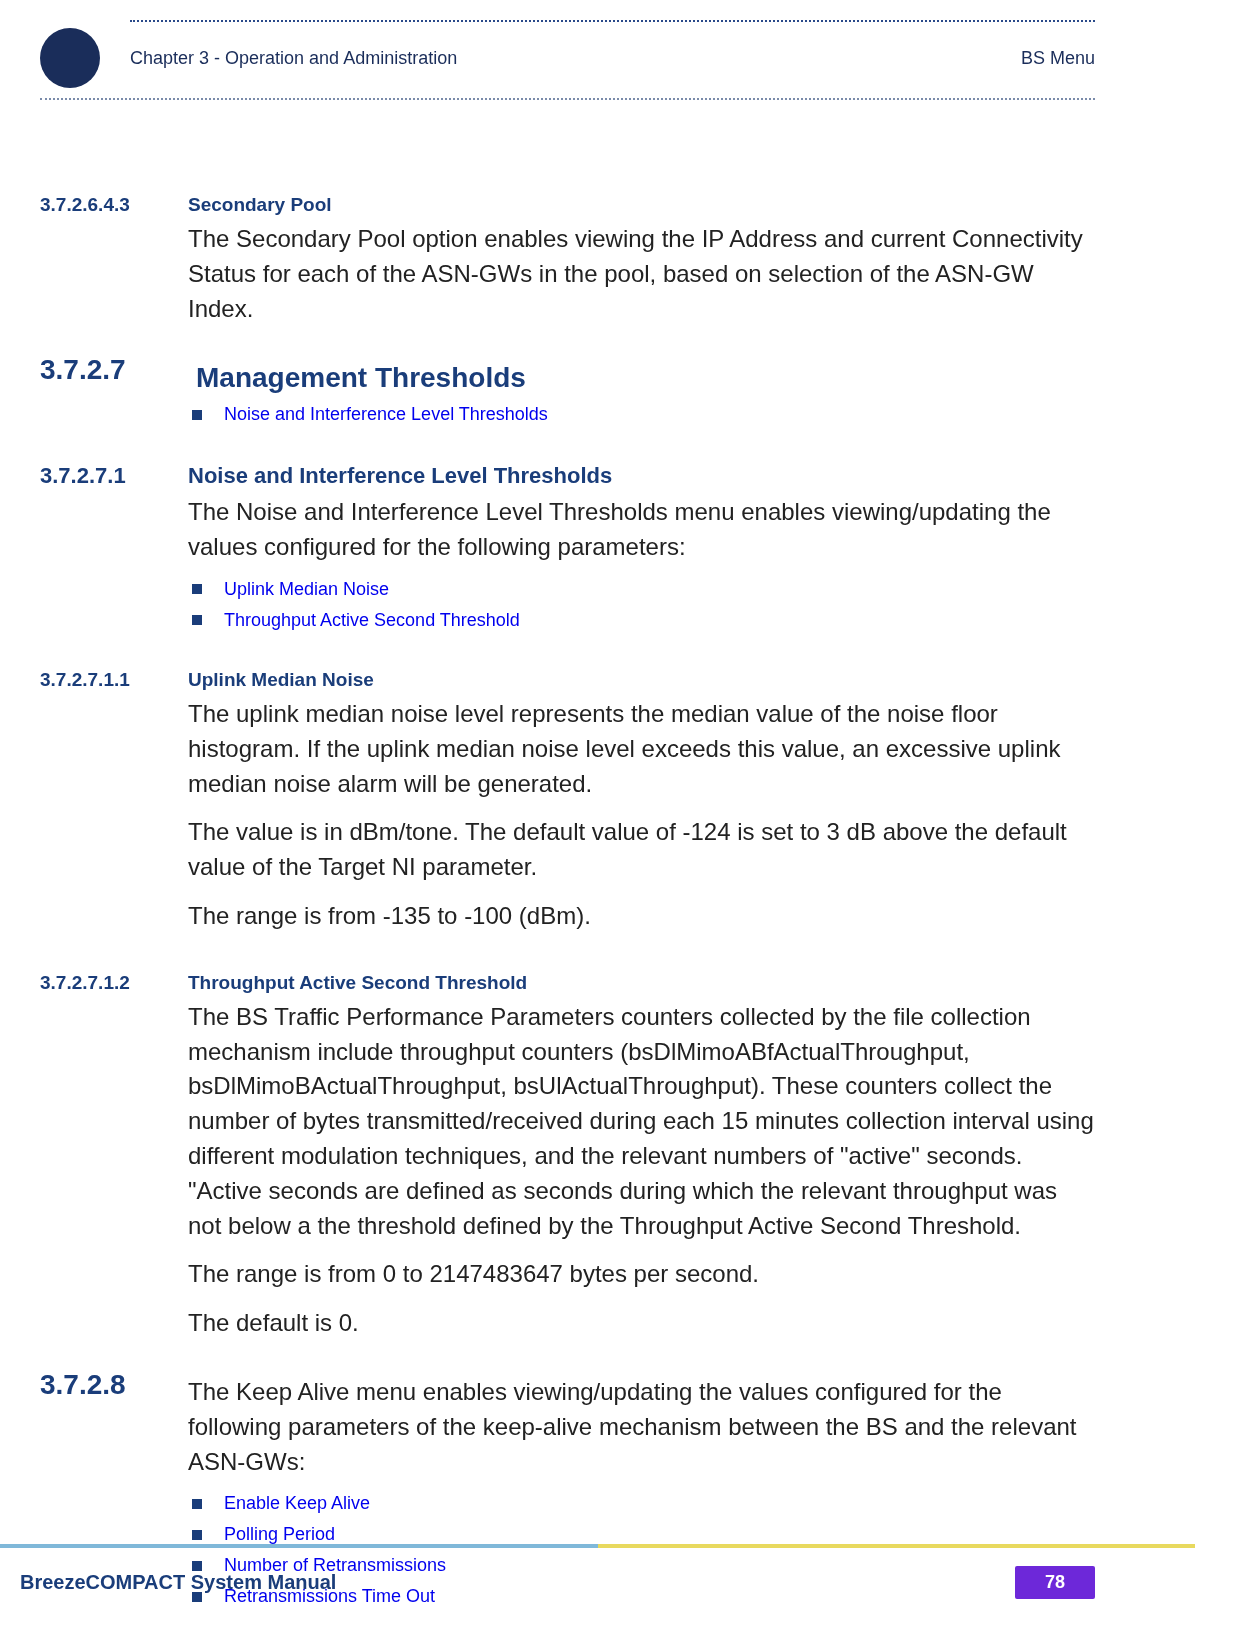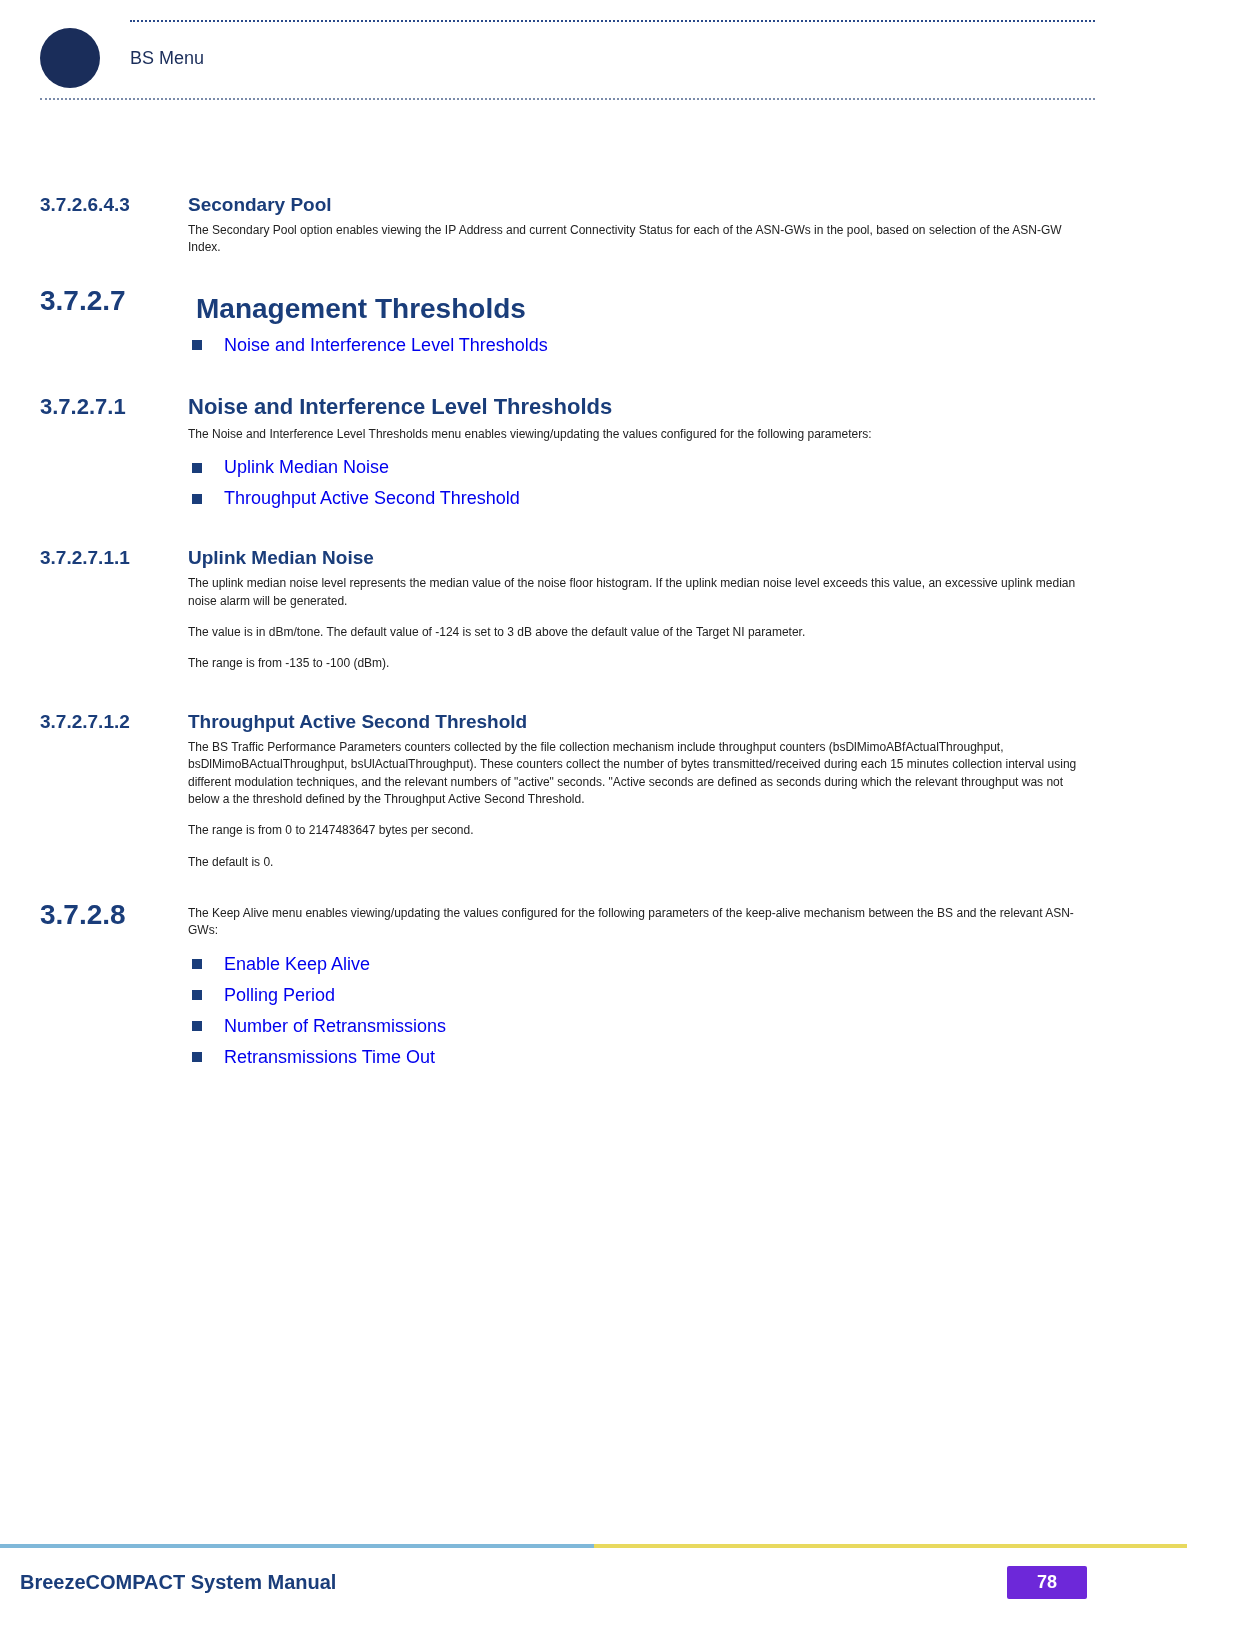--- a/index.html
+++ b/index.html
@@ -74,21 +74,21 @@
   .ttl-h1 { color:#1a3d7a; font-weight:bold; font-size:28px; margin:8px; }
 
   .num-h2 { color:#1a3d7a; font-weight:bold; font-size:22px; }
   .ttl-h2 { color:#1a3d7a; font-weight:bold; font-size:22px; margin:0; }
 
   .num-h3 { color:#1a3d7a; font-weight:bold; font-size:19px; }
   .ttl-h3 { color:#1a3d7a; font-weight:bold; font-size:19px; margin:0; }
 
   .para {
     color:#222;
-    font-size:12px;
+    font-size:24px;
     line-height:1.45;
     margin:6px 0 14px 0;
   }
 
   .bullet-list { margin:4px 0 14px 0; }
   .bullet-item {
     display:flex;
     align-items:center;
     margin:10px 0;
   }
@@ -99,21 +99,21 @@
     flex-shrink:0;
     margin-left:4px;
   }
   .link {
     color:#0000ee;
     font-size:18px;
   }
 
   .footer {
     position:absolute;
-    left:0; right:8px; bottom:40px;
+    left:0; right:0; bottom:40px;
   }
   .footer-stripe {
     display:flex;
     height:4px;
     margin:0 40px 0 0;
   }
   .stripe-a { background:#7fb8d9; flex:1; }
   .stripe-b { background:#e8d95e; flex:1; }
   .footer-row {
     display:flex;
@@ -136,20 +136,21 @@
   }
 </style>
 </head>
 <body>
 
 <div class="page">
 
   <div class="header-line-top"></div>
   <div class="header-row">
     <div class="header-circle"></div>
+    <div class="header-title">Chapter 3 - Operation and Administration</div>
     <div class="header-right">BS Menu</div>
   </div>
   <div class="header-line-bottom"></div>
 
   <div class="content">
 
     <div class="sec-row">
       <div class="sec-num num-h3">3.7.2.6.4.3</div>
       <div class="sec-body">
         <div class="ttl-h3">Secondary Pool</div>

